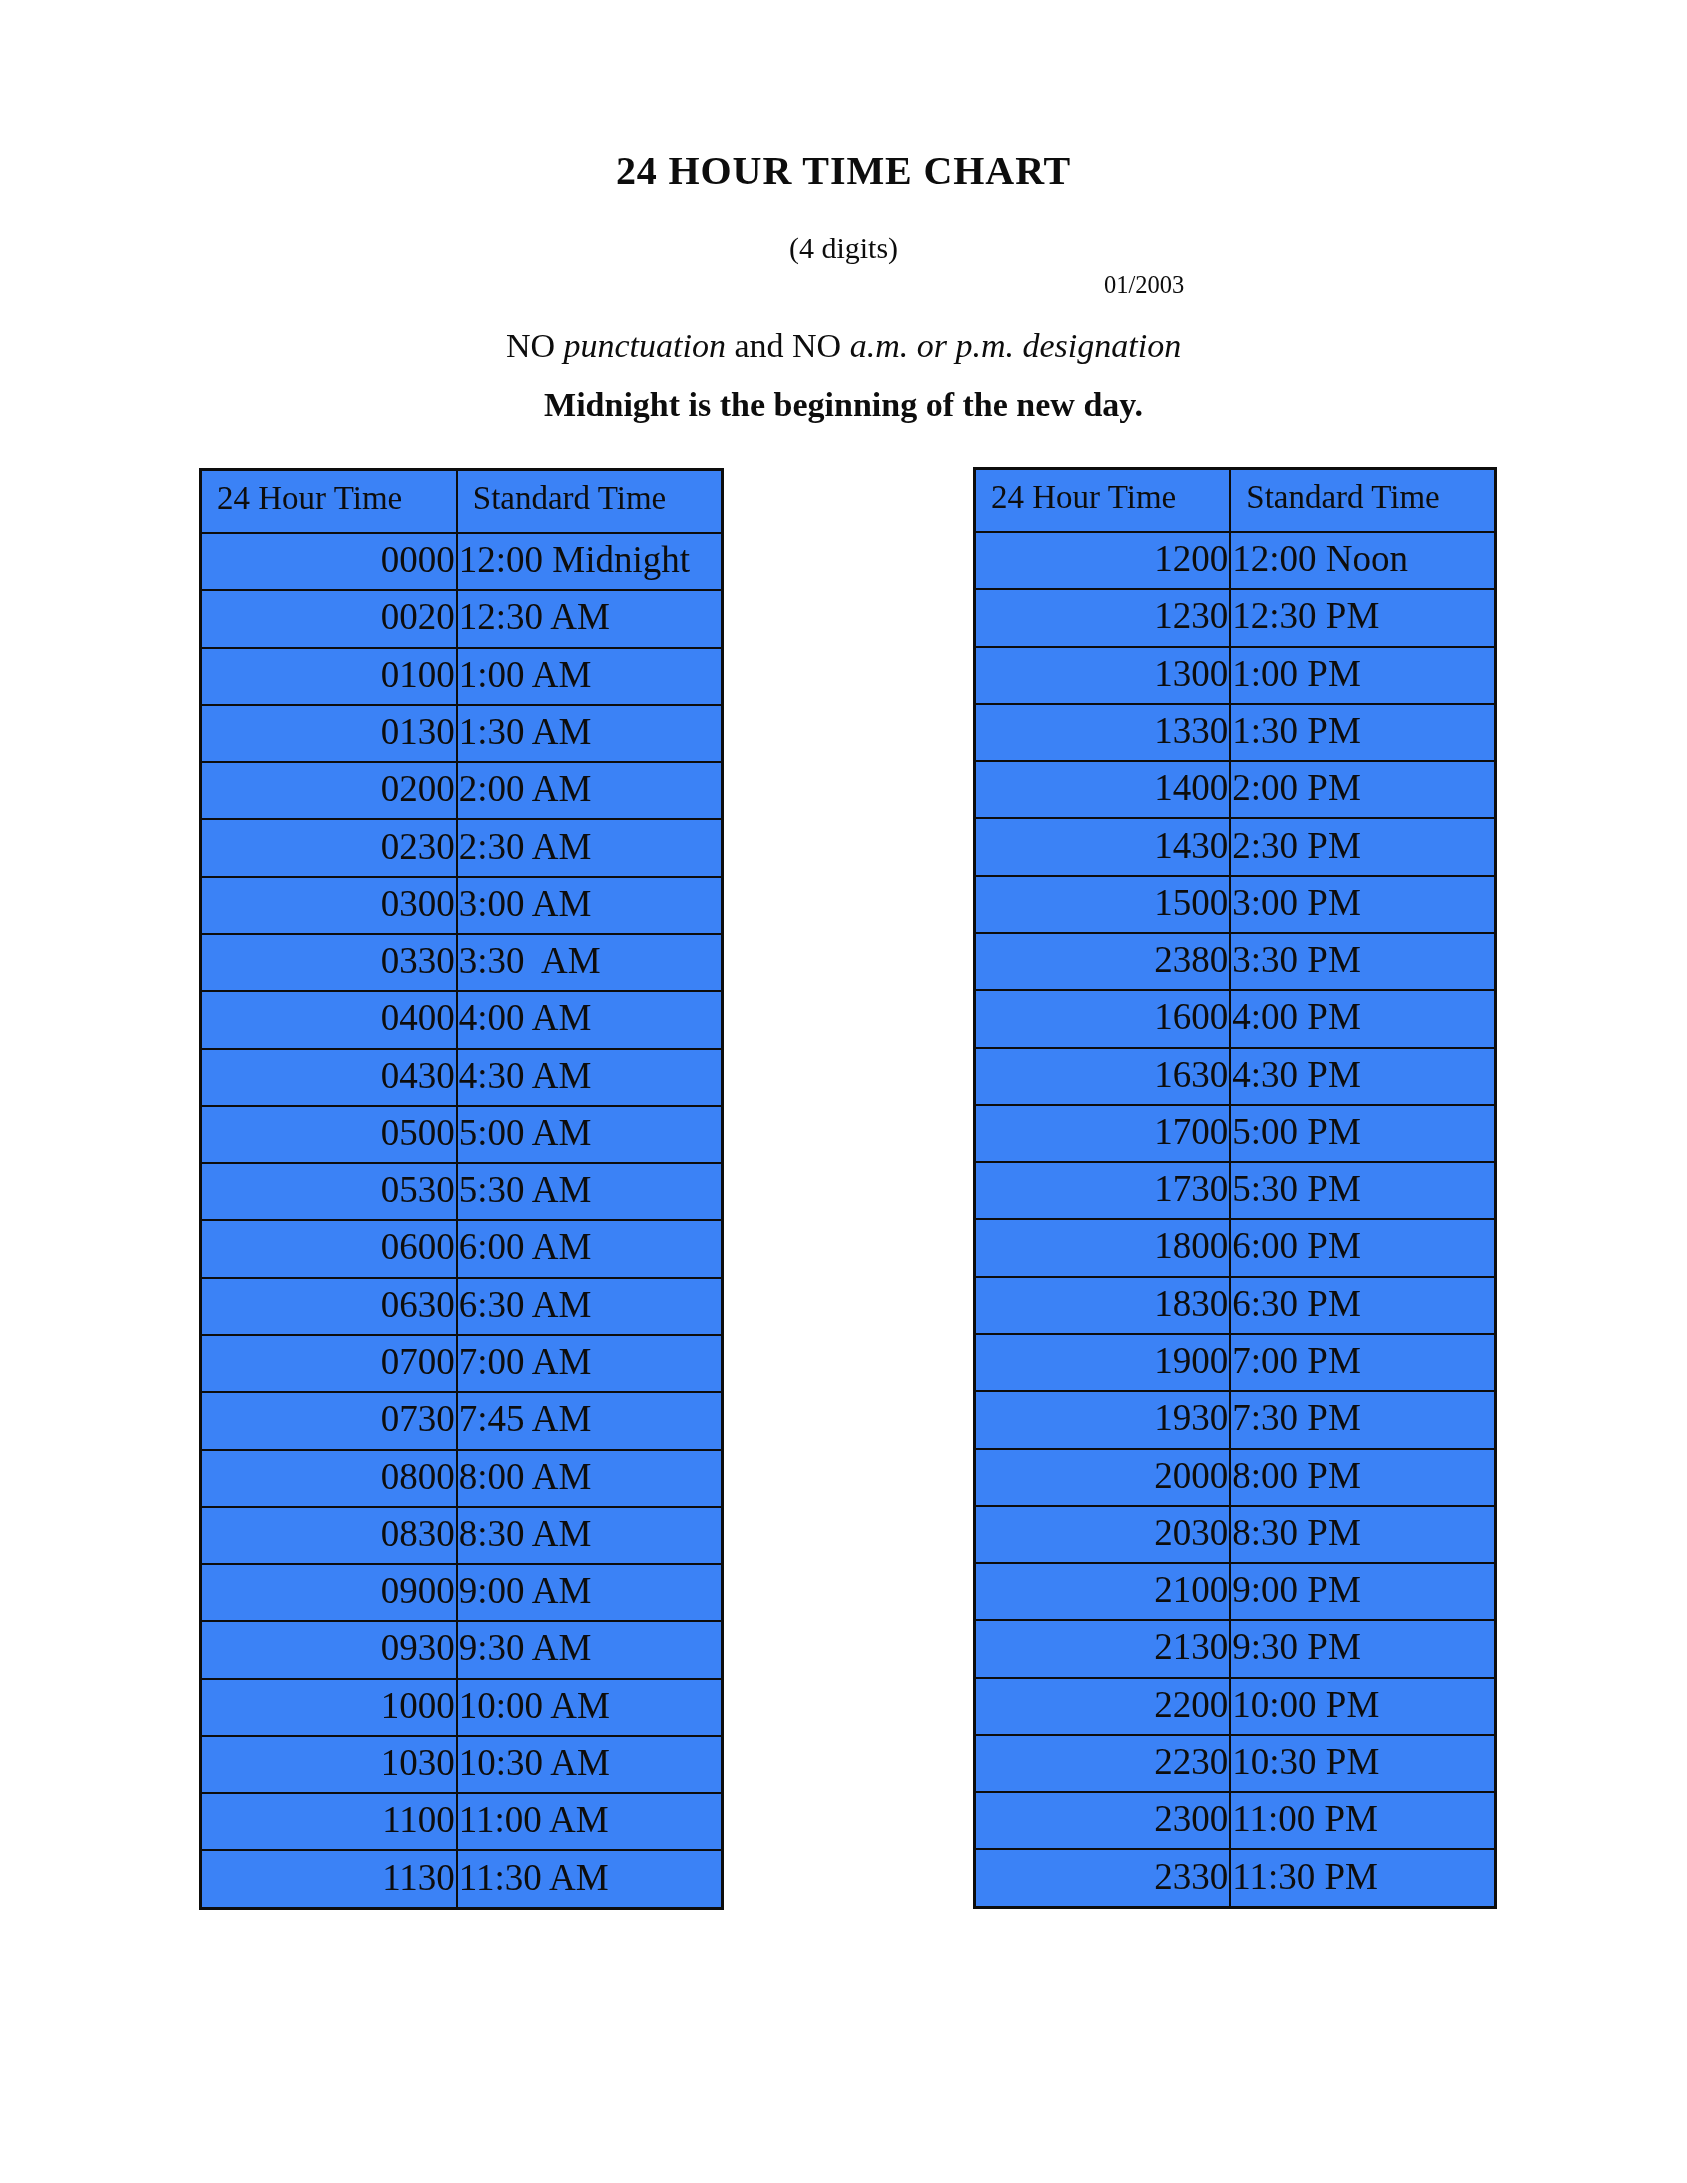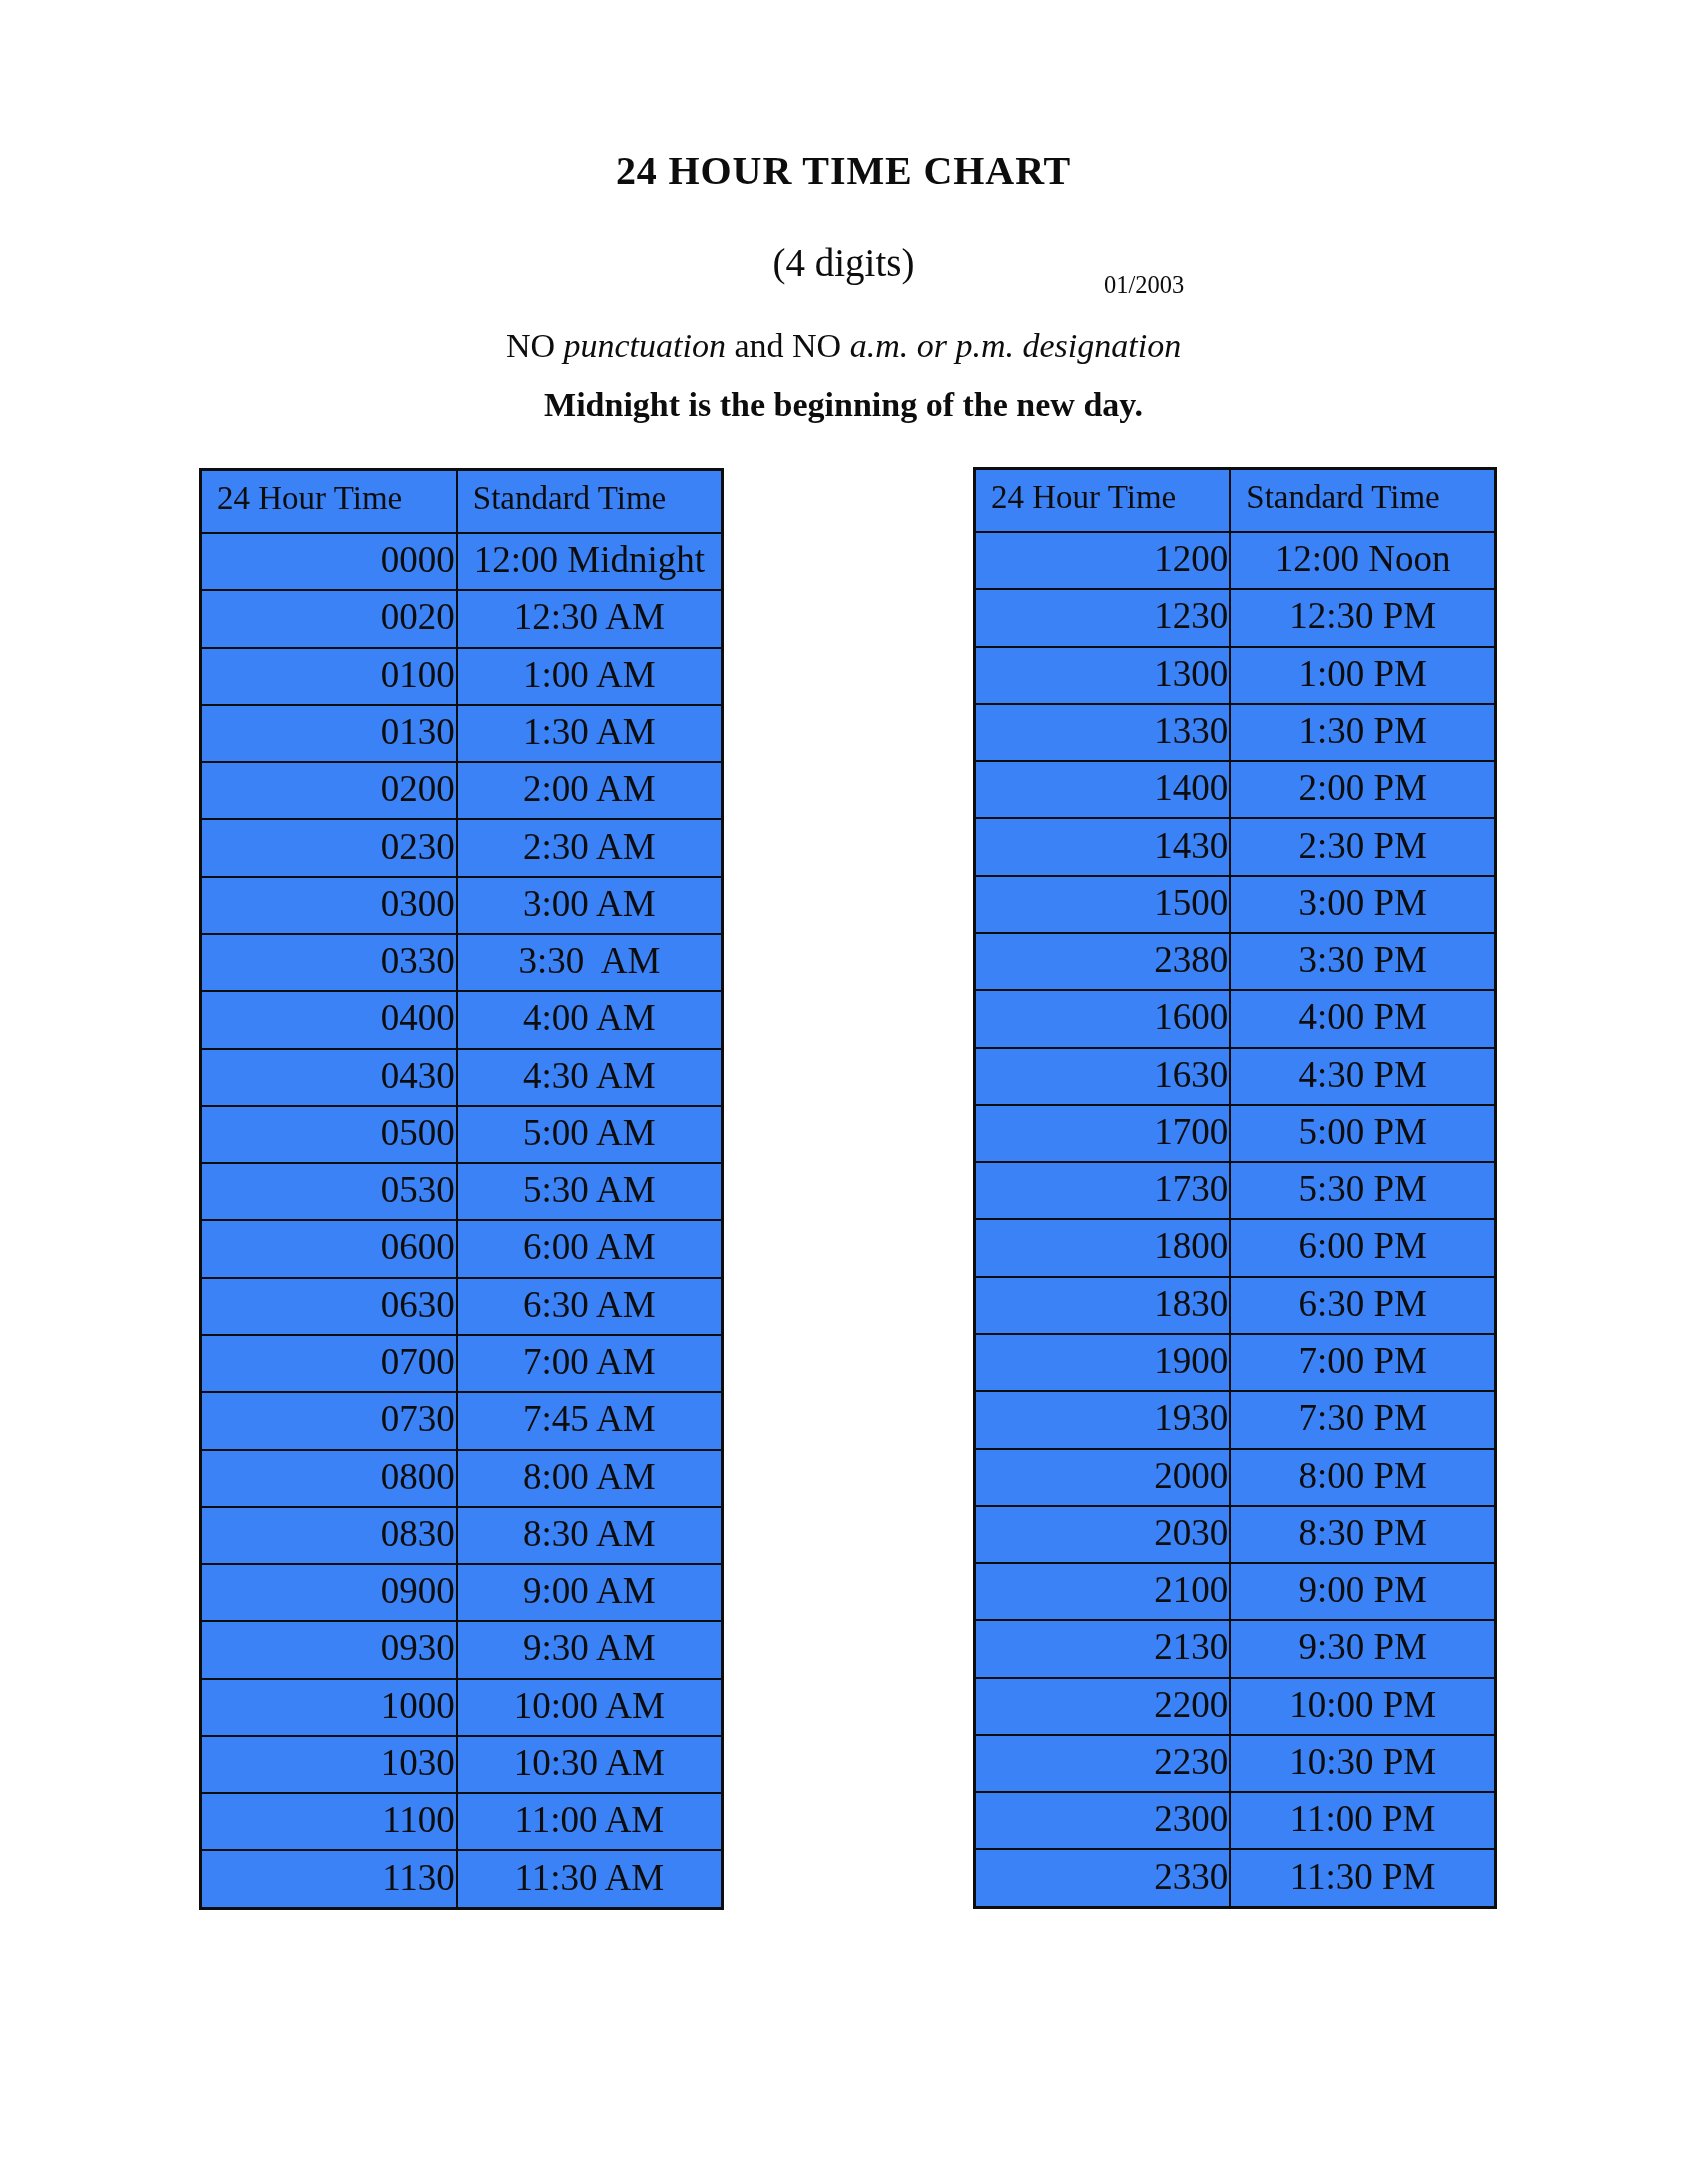--- a/index.html
+++ b/index.html
@@ -24,22 +24,22 @@
     line-height: 1.1;
     white-space: pre;
   }
   .doc-title {
     top: 149px;
     font-size: 40px;
     font-weight: bold;
     letter-spacing: 0.9px;
   }
   .digits-note {
-    top: 242px;
-    font-size: 39px;
+    top: 231px;
+    font-size: 30px;
   }
   .range-line {
     top: 262px;
     font-size: 33px;
     font-weight: bold;
     padding-left: 54px;
     box-sizing: border-box;
     word-spacing: 26px;
   }
   .revision {
@@ -96,21 +96,21 @@
     vertical-align: middle;
     padding: 0 0 7px 15px;
   }
   .time-table td {
     font-size: 37px;
     vertical-align: top;
     padding-top: 6.1px;
     line-height: 1.1;
   }
   .time-table td.c0 { text-align: right; }
-  .time-table td.c1 { text-align: center; }
+  .time-table td.c1 { text-align: left; }
 </style>
 </head>
 <body>
 
 <div id="page">
 
   <div class="abs-line doc-title">24 HOUR TIME CHART</div>
 
   <div class="abs-line digits-note">(4 digits)</div>
 

